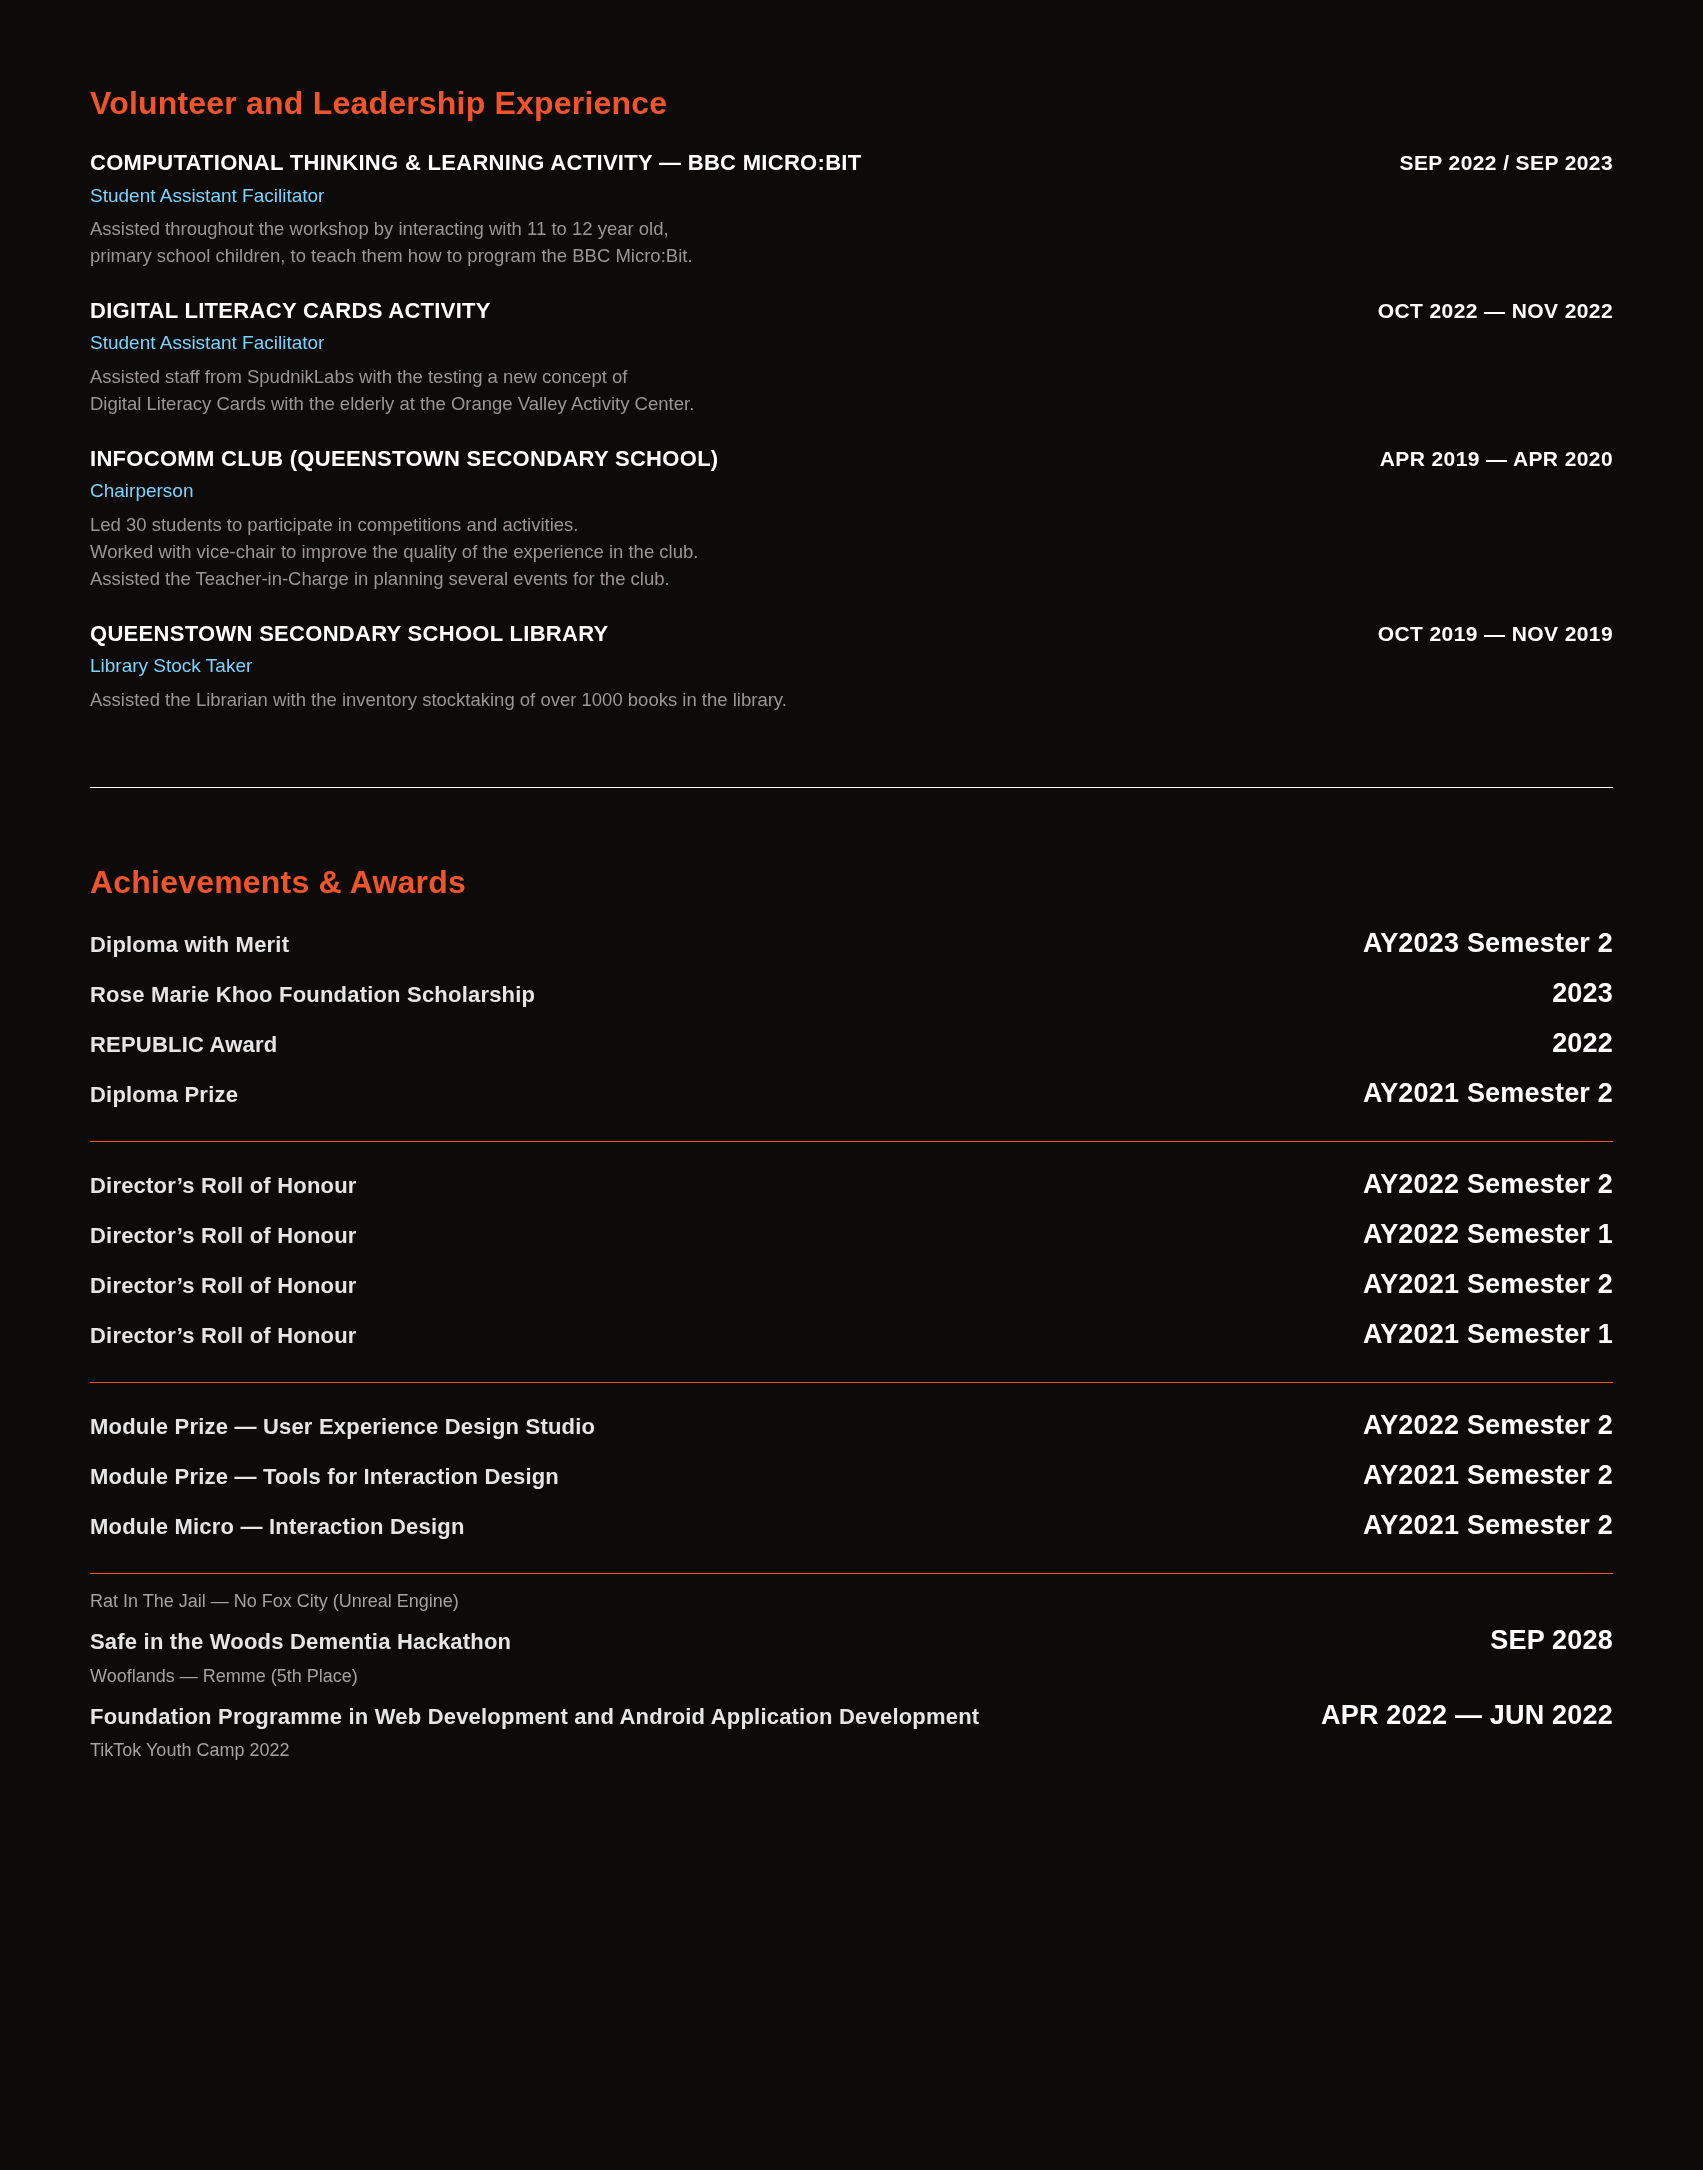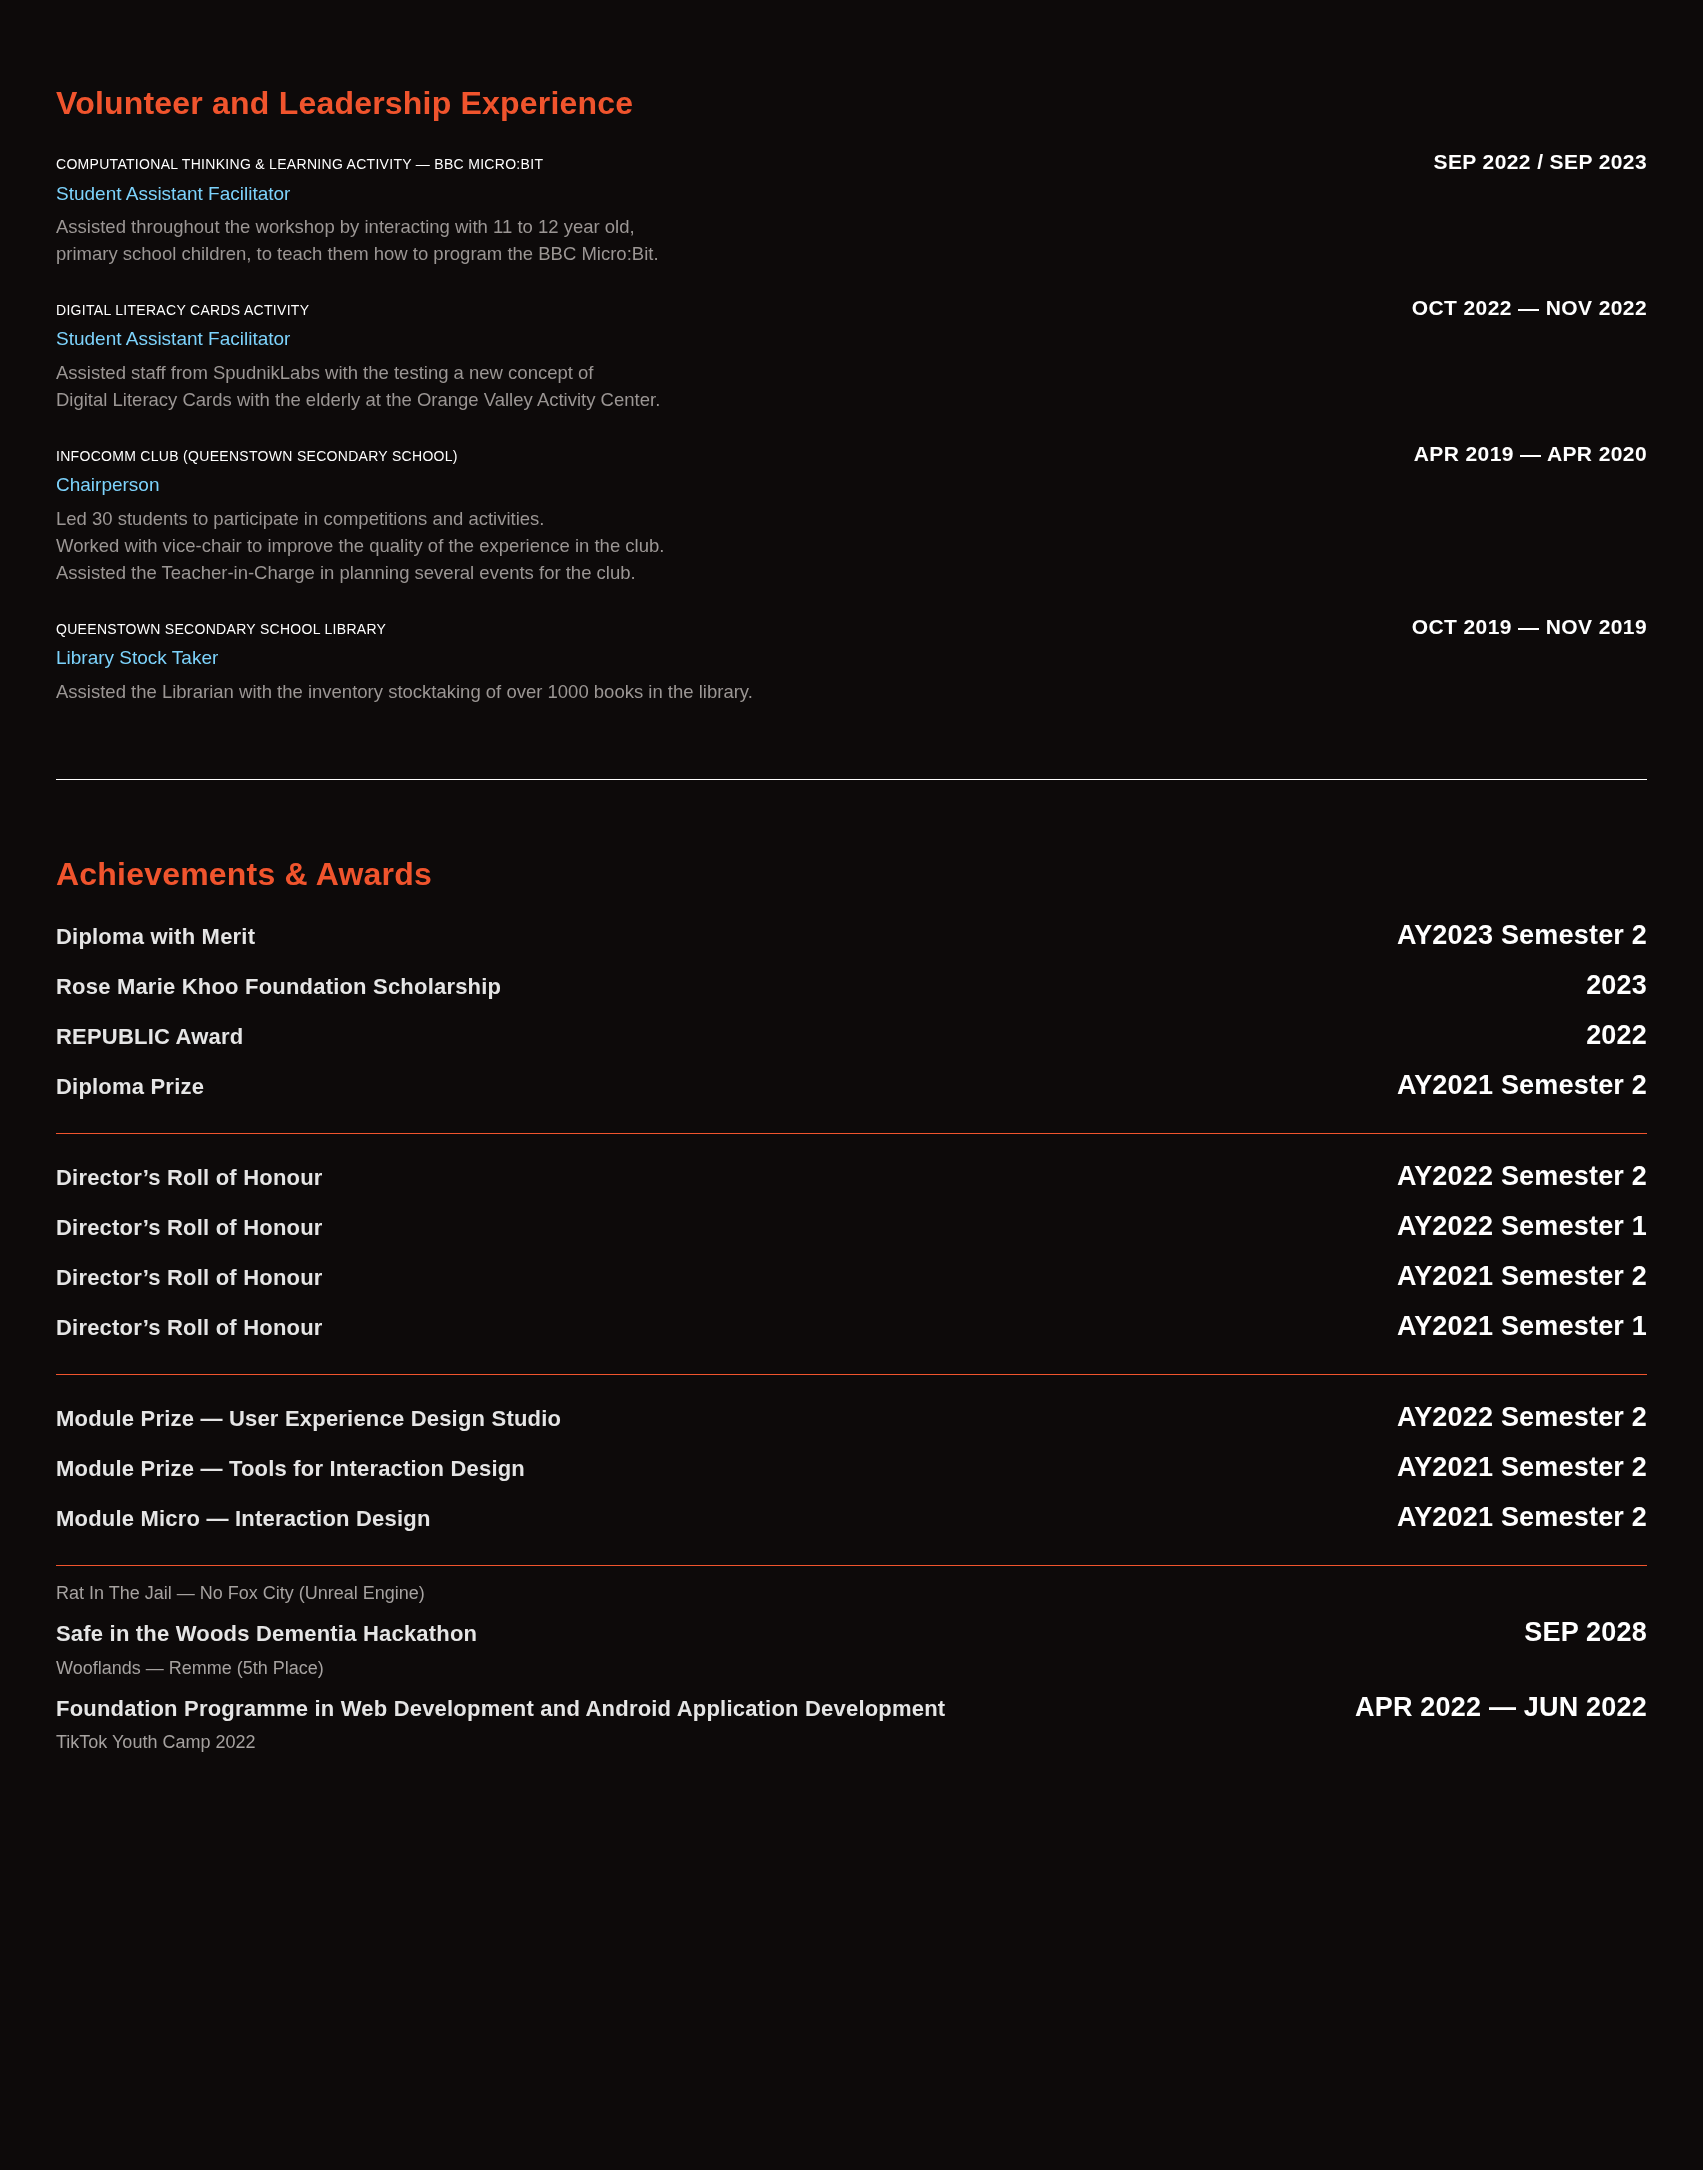--- a/index.html
+++ b/index.html
@@ -7,43 +7,43 @@
     width: 1703px;
     min-height: 2171px;
     background: #0d0a0a;
     font-family: "Liberation Sans", sans-serif;
     color: #ffffff;
   }
   .page {
     width: 1703px;
     min-height: 2171px;
     background: #0d0a0a;
-    padding: 0 56px;
+    padding: 0 90px;
   }
   
   .section-title {
     color: #f0542d;
     font-size: 32px;
     font-weight: bold;
     letter-spacing: 0.2px;
   }
   .sec-volunteer { padding-top: 85px; }
   .sec-awards { padding-top: 0; }
 
   
   .entry { margin-top: 28px; }
   .entry-head {
     display: flex;
     align-items: baseline;
     justify-content: space-between;
     gap: 23px;
   }
   .entry-org {
-    font-size: 14px;
-    font-weight: normal;
+    font-size: 22px;
+    font-weight: bold;
     letter-spacing: 0.3px;
     color: #ffffff;
   }
   .entry-date {
     font-size: 21px;
     font-weight: bold;
     letter-spacing: 0.4px;
     color: #ffffff;
     white-space: nowrap;
   }

